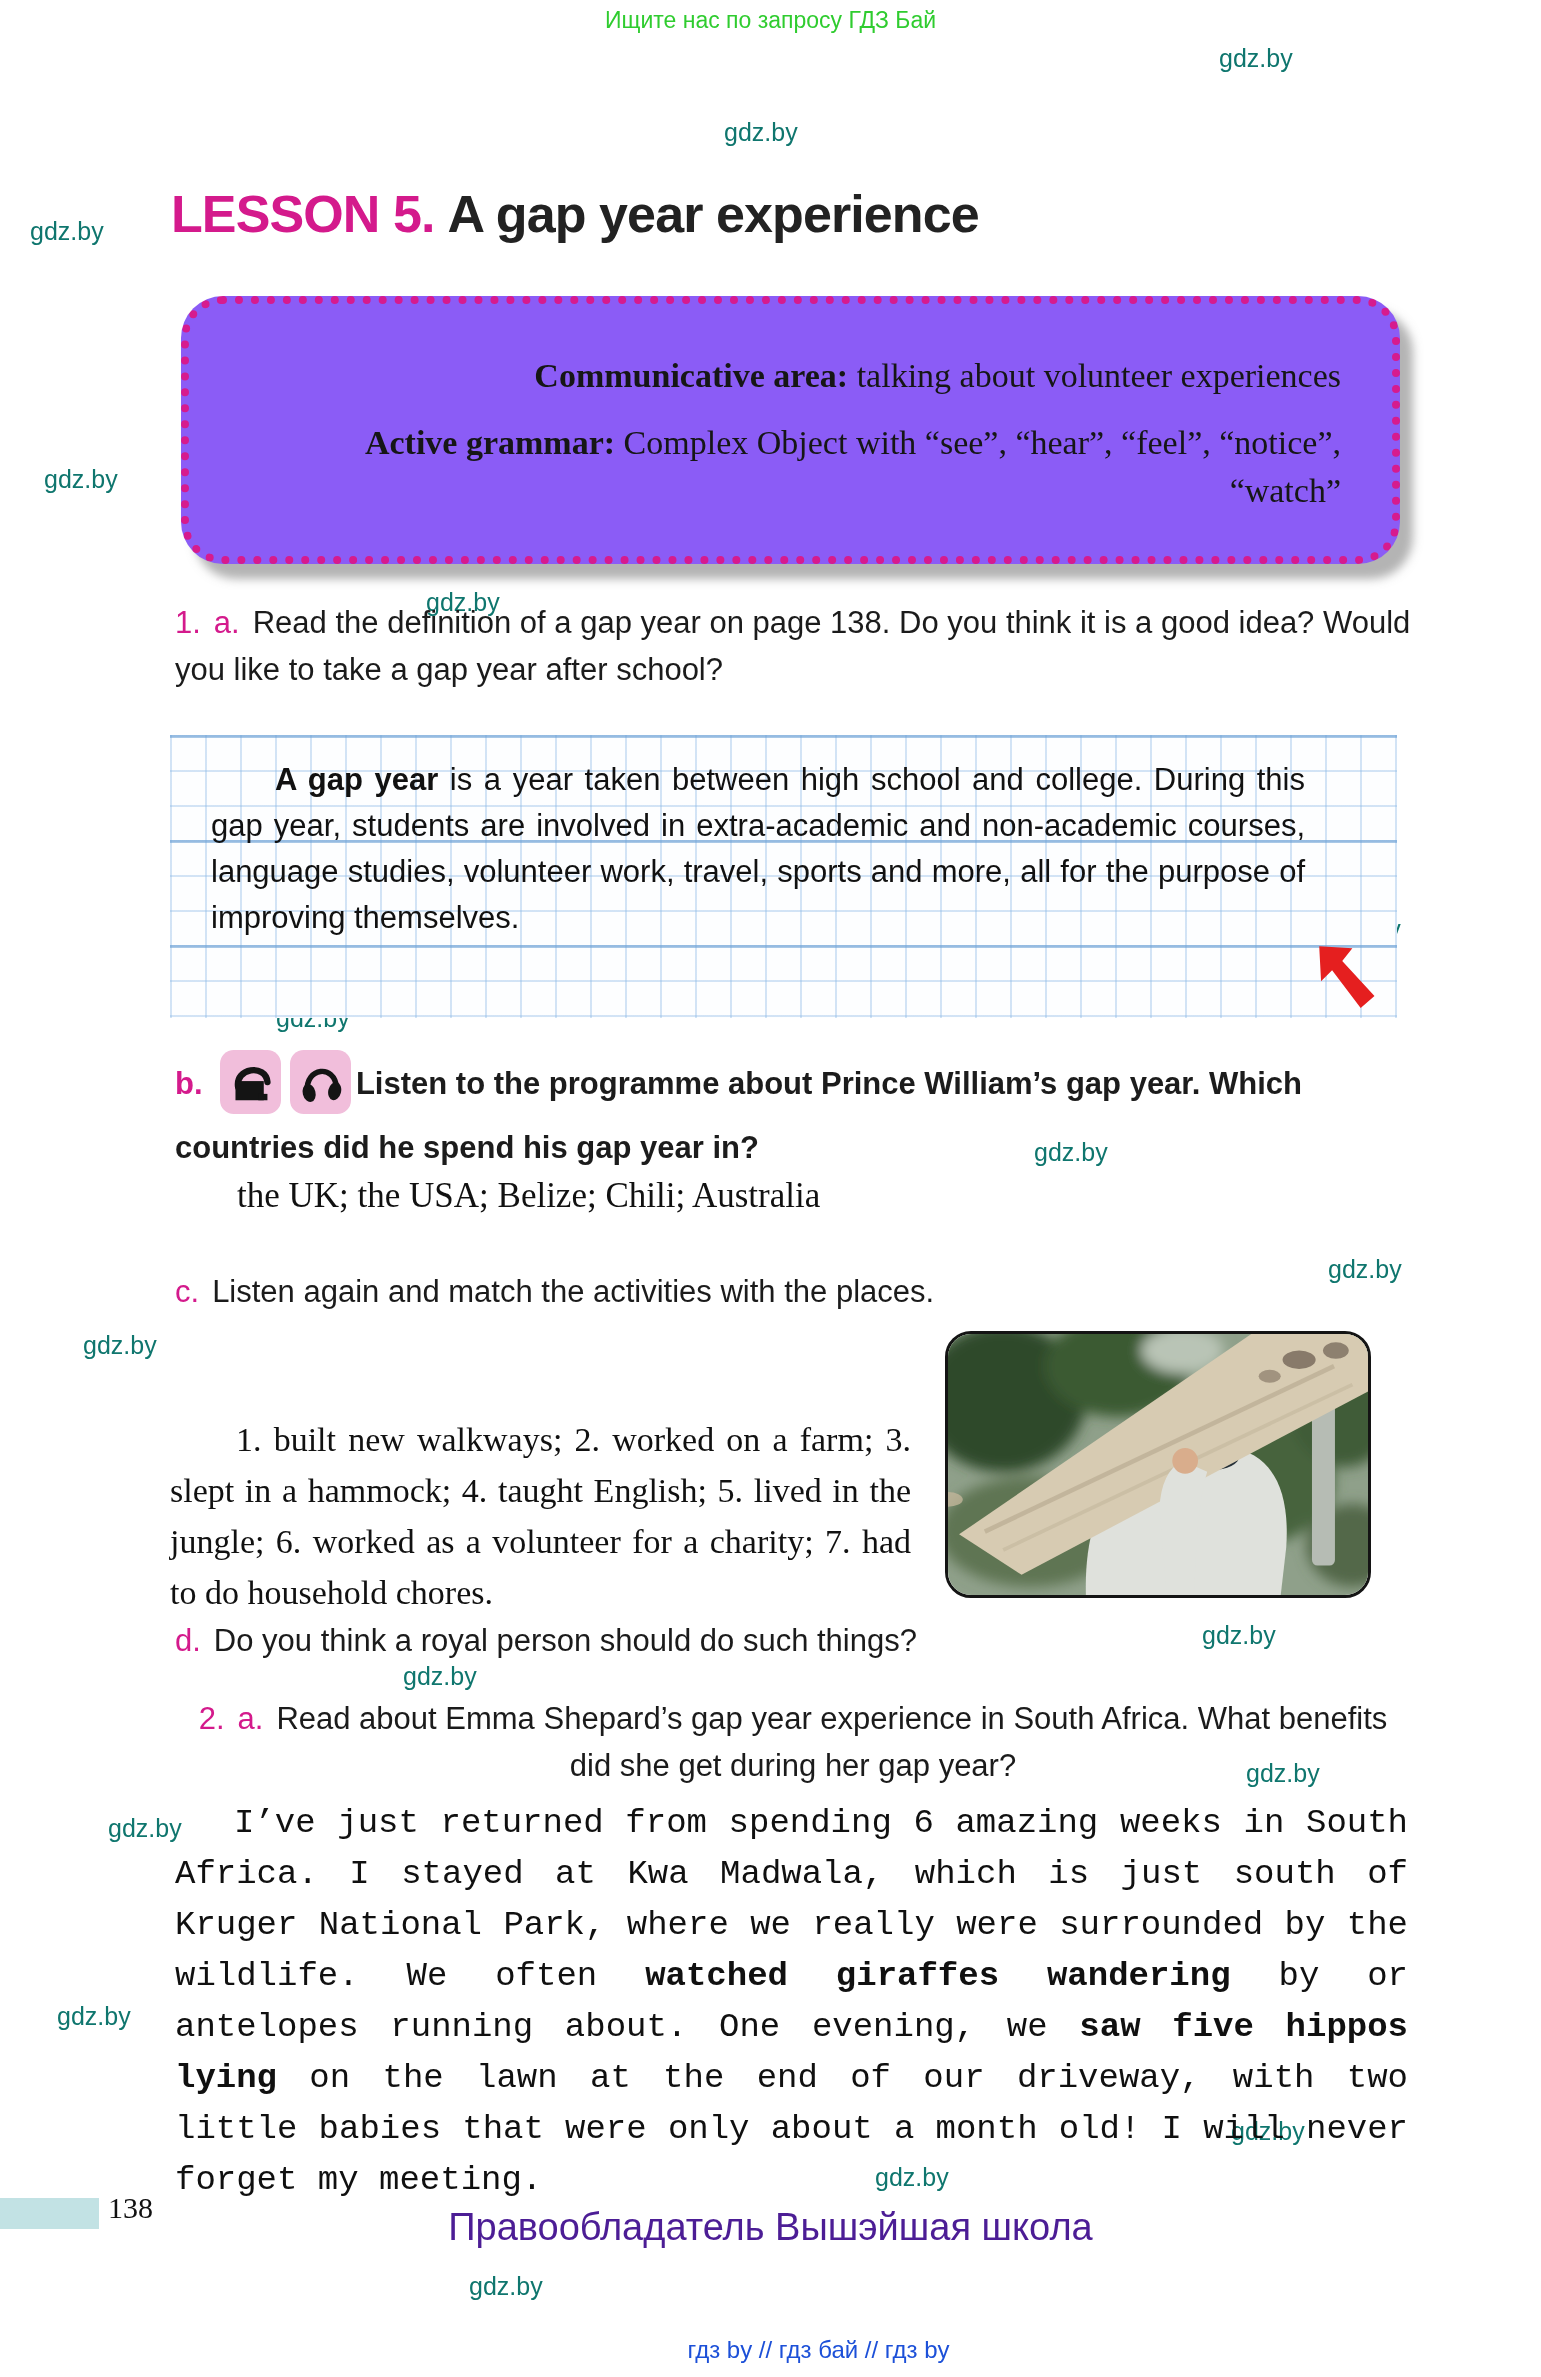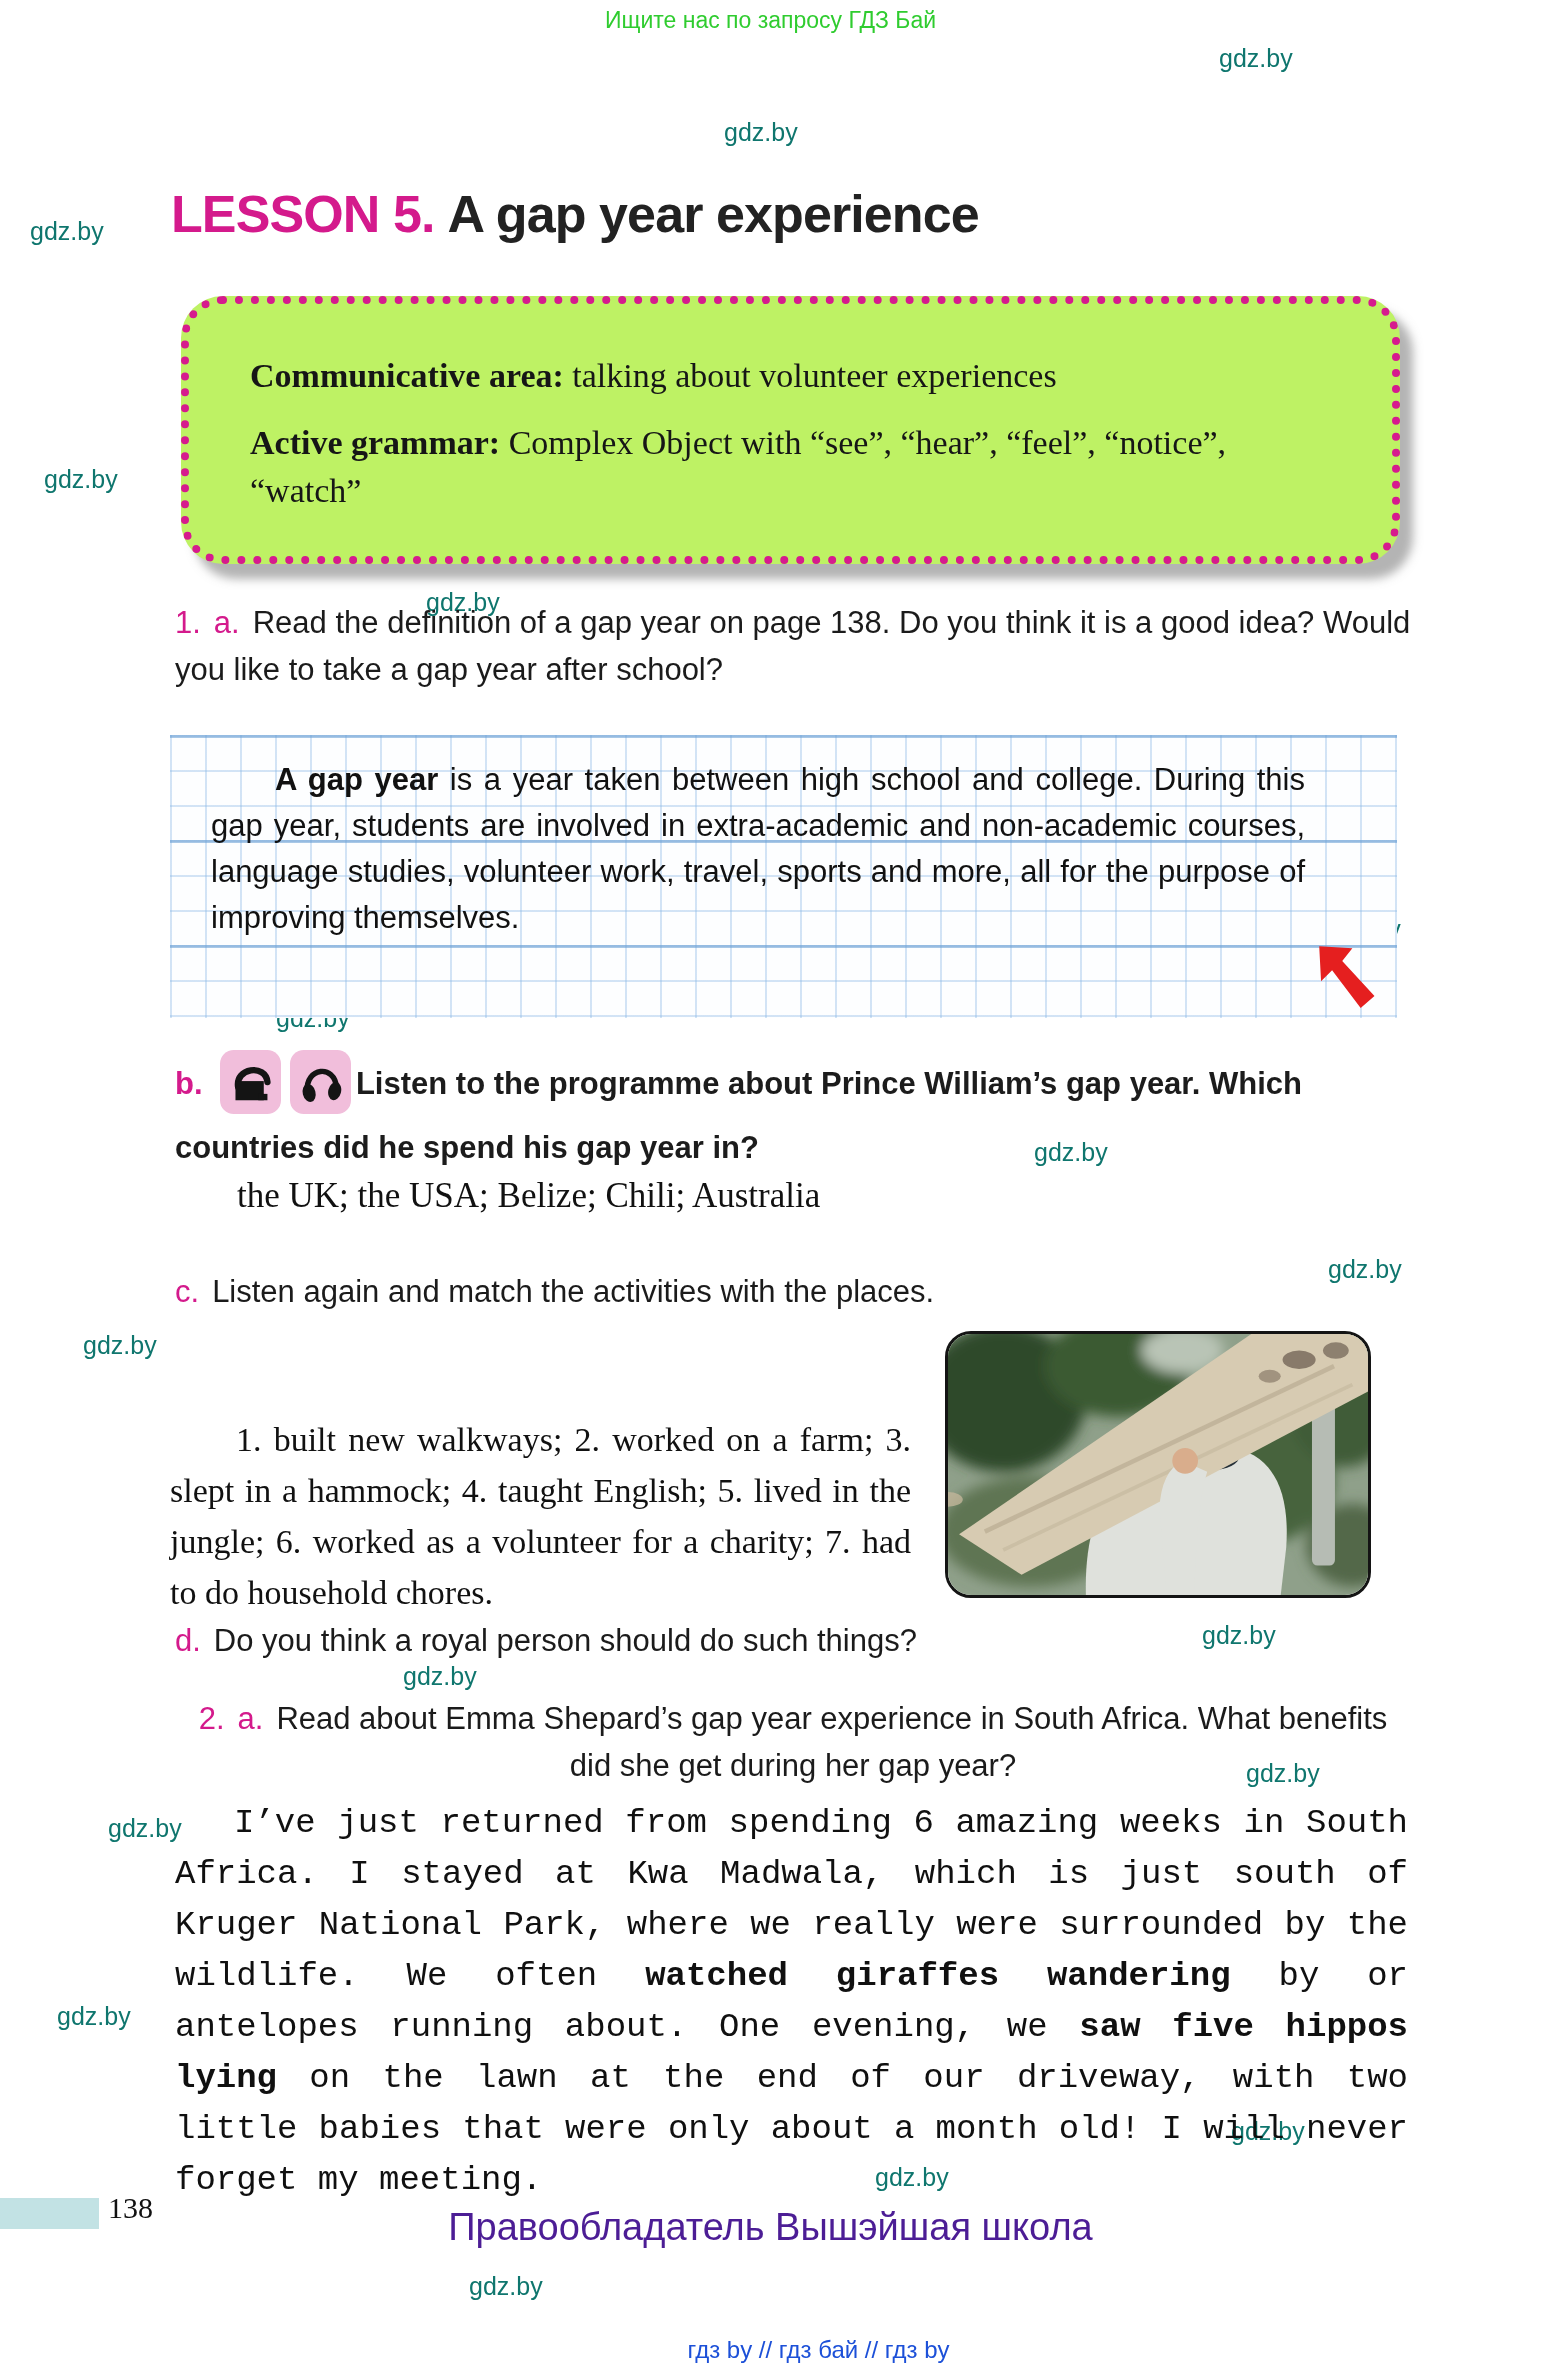--- a/index.html
+++ b/index.html
@@ -12,24 +12,24 @@
   .wm{position:absolute;font-size:25px;color:#0f766e;white-space:nowrap;}
 
   
   .title{position:absolute;left:171px;top:184px;font-size:52px;font-weight:700;
          letter-spacing:-0.9px;white-space:nowrap;}
   .title .lesson{color:#d41a8c;}
   .title .name{color:#222;margin-left:13px;}
 
   
   .info-box{position:absolute;left:181px;top:296px;width:1219px;height:268px;
-            box-sizing:border-box;background:#bef264;border:8.3px dotted #d61b8e;
+            box-sizing:border-box;background:#8b5cf6;border:8.3px dotted #d61b8e;
             border-radius:42px;box-shadow:13px 14.7px 9.2px rgba(105,105,105,.5);
             padding:48px 51px 18.4px 61px;font-family:"Liberation Serif",serif;
-            font-size:34px;line-height:1.42;color:#161616;}
+            font-size:34px;line-height:1.42;color:#161616;text-align:right;}
   .info-box p{margin:0;}
   .info-box p + p{margin-top:18.4px;}
   .info-box b{font-weight:700;}
 
   
   .ex-head{position:absolute;font-size:31px;font-weight:400;line-height:47px;color:#1b1b1b;}
   .mag{color:#d41a8c;}
   .ltr{margin-right:13px;}
 
   

